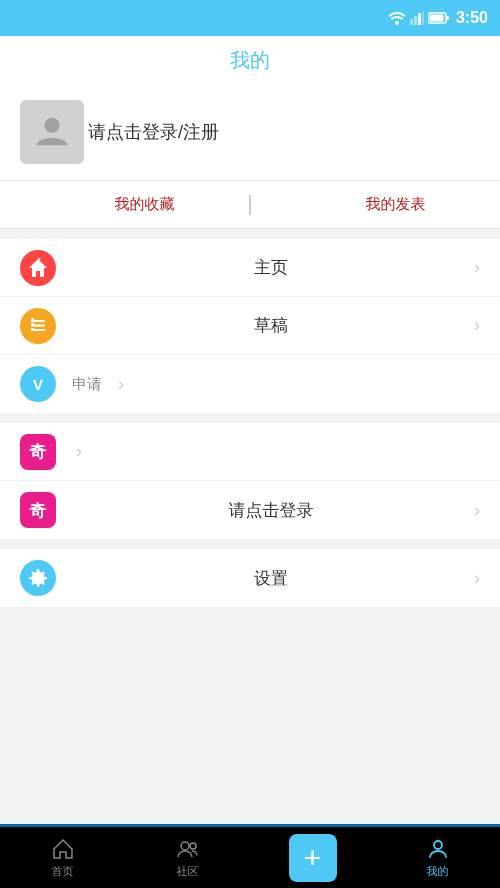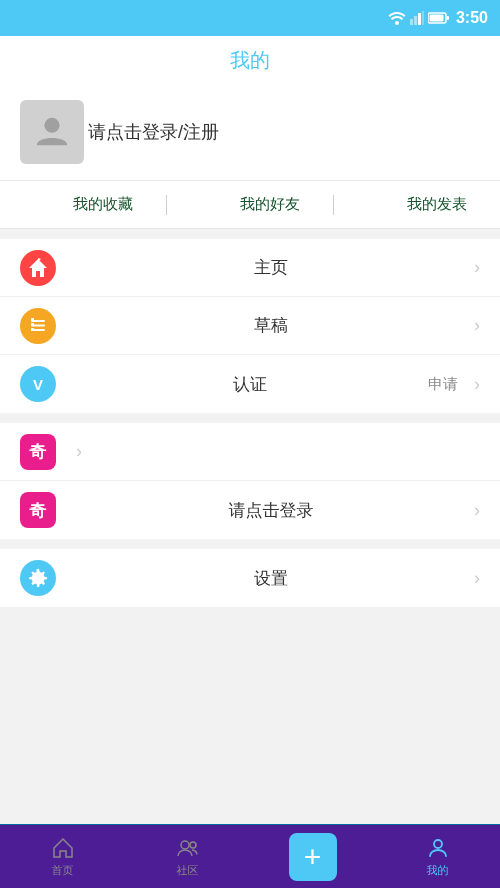--- a/index.html
+++ b/index.html
@@ -84,21 +84,21 @@
       align-items: center;
       height: 48px;
       border-bottom: 1px solid #e8e8e8;
     }
     .tab-item {
       flex: 1;
       display: flex;
       align-items: center;
       justify-content: center;
       font-size: 15px;
-      color: #14532d;
+      color: #b91c1c;
       height: 100%;
       position: relative;
       margin-left: 40px;
     }
     .tab-divider {
       width: 1px;
       height: 20px;
       background: #ccc;
     }
 
@@ -156,22 +156,22 @@
       margin-left: 4px;
     }
 
     
     .bottom-nav {
       position: absolute;
       bottom: 0;
       left: 0;
       width: 100%;
       height: 64px;
-      background: #4c1d95;
-      border-top: 1px solid #0369a1;
+      background: #000000;
+      border-top: 3px solid #0369a1;
       display: flex;
       align-items: center;
       text-align: center;
     }
     .nav-item {
       flex: 1;
       display: flex;
       flex-direction: column;
       align-items: center;
       justify-content: center;
@@ -278,23 +278,20 @@
       </div>
     </div>
     <span class="login-text">请点击登录/注册</span>
   </div>
 
   <div class="tabs-row">
     <div class="tab-item">
       <span>我的收藏</span>
     </div>
     <div class="tab-divider"></div>
-    <div class="tab-item">
-      <span>我的好友</span>
-    </div>
     <div class="tab-divider"></div>
     <div class="tab-item">
       <span>我的发表</span>
     </div>
   </div>
 
   <div class="section-gap"></div>
 
   <div class="menu-group">
 
@@ -322,21 +319,20 @@
         </svg>
       </div>
       <span class="menu-label">草稿</span>
       <span class="chevron">›</span>
     </div>
 
     <div class="menu-item">
       <div class="menu-icon blue">
         <span class="icon-letter">V</span>
       </div>
-      <span class="menu-label">认证</span>
       <span class="menu-extra">申请</span>
       <span class="chevron">›</span>
     </div>
   </div>
 
   <div class="section-gap"></div>
 
   <div class="menu-group">
 
     <div class="menu-item">

